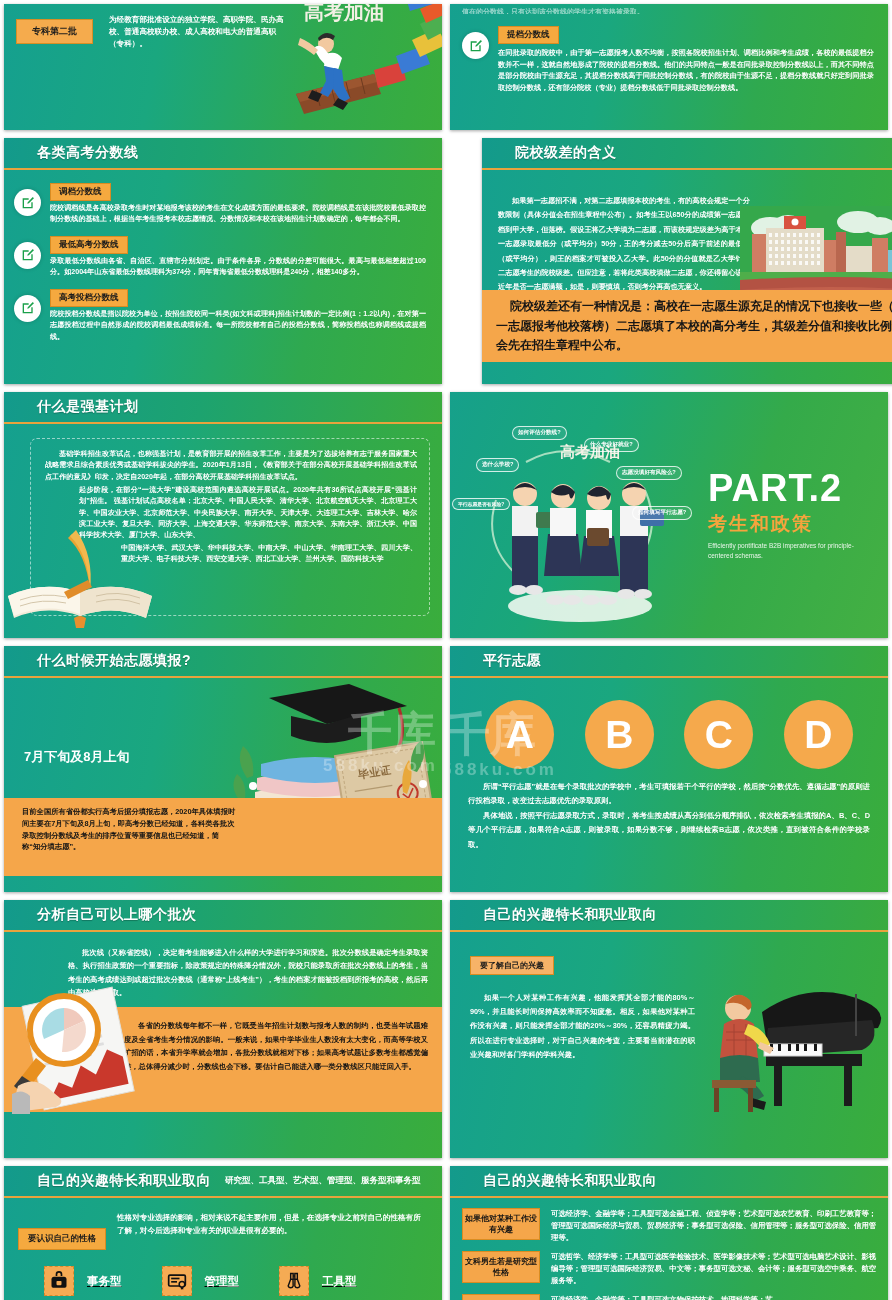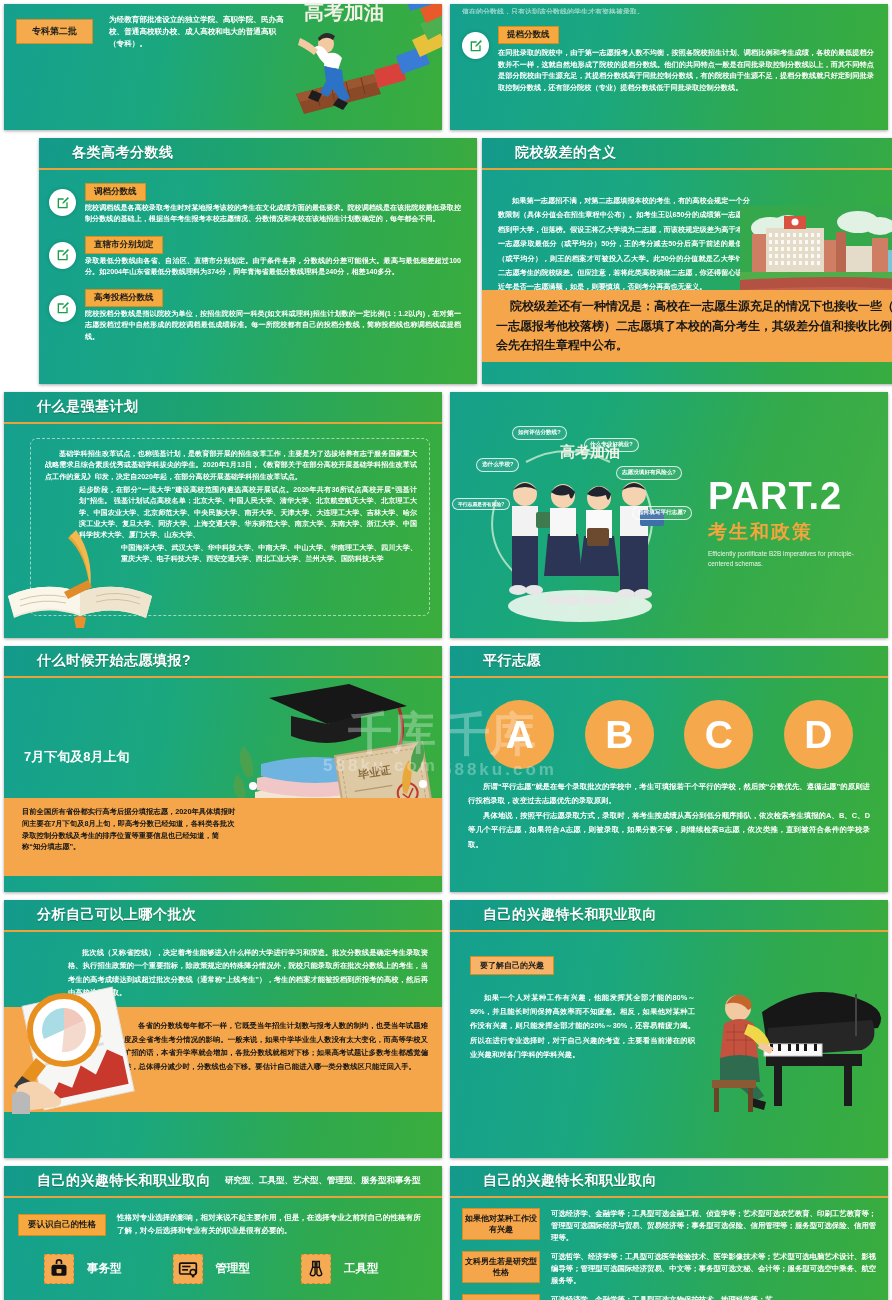--- a/index.html
+++ b/index.html
@@ -78,21 +78,21 @@
   }
   .s1 .dsc { margin-left:16px; max-width:175px; }
   .s1 .dsc p { color:#fff; font-size:7.6px; font-weight:bold; line-height:1.55; }
 
   
   .art { position:absolute; pointer-events:none; }
   .books-arc { right:-4px; top:-6px; width:190px; height:120px; }
   .logo-gk { position:absolute; font-weight:bold; color:#f0efe8; }
 
   
-  .s2 { height:246px;margin-left:35px; }
+  .s2 { height:246px; }
   .s2 .body { padding:10px 16px 0 10px; }
   .s2 .badge { margin-bottom:2px; }
   .s2 p.tx { font-size:7.1px; }
 
   
   .s3 { height:246px; position:relative;margin-left:32px; }
   .s3 .txtblk { width:268px; padding:24px 0 0 16px; }
   .s3 .txtblk p { color:#fff; font-size:7.2px; line-height:2.0; font-weight:bold; text-align:justify; }
   .s3 .city { position:absolute; right:0; top:68px; width:180px; height:110px; }
   .s3 .note {
@@ -108,21 +108,21 @@
     border-radius:7px; padding:10px 12px 12px 14px; min-height:178px;
   }
   .s4 .panel p { color:#fff; font-size:7.1px; line-height:1.6; font-weight:bold; text-align:justify; }
   .s4 .p2 { margin-top:2px; padding-left:34px; }
   .s4 .p3 { margin-top:1px; padding-left:76px; }
   .s4 .bookart { position:absolute; left:2px; bottom:6px; width:150px; height:110px; }
 
   
   .s5 { height:246px; position:relative;
         background:linear-gradient(110deg,#16a08b 0%,#1aa779 30%,#34aa4a 65%,#44b042 100%); }
-  .s5 .part { position:absolute; left:258px; top:78px;margin-top:8px; }
+  .s5 .part { position:absolute; left:258px; top:78px; }
   .s5 .part .big { color:#ffffff; font-size:38px; font-weight:bold; letter-spacing:1px; line-height:.95; }
   .s5 .part .cn { color:#f6a43d; font-size:19px; font-weight:bold; margin-top:5px; letter-spacing:2px; }
   .s5 .part .en { color:#eaf6ea; font-size:6.5px; line-height:1.45; margin-top:4px; width:163px; }
   .bub {
     position:absolute; border:1px solid rgba(255,255,255,.8); border-radius:9px;
     background:rgba(255,255,255,.07); color:#fff; font-size:5.6px; font-weight:bold;
     padding:2px 5px; white-space:nowrap;
   }
 
   
@@ -157,23 +157,23 @@
   
   .s9 { height:258px; position:relative; }
   .s9 .body { padding:22px 0 0 20px; width:245px; }
   .s9 .badge { font-size:8px; padding:3px 9px; }
   .s9 p.tx { font-size:7.3px; line-height:1.95; margin-top:13px; text-indent:14px;}
   .s9 .piano { position:absolute; right:4px; top:58px; width:180px; height:160px; }
 
   
   .s10 { height:152px; }
   .s10 .rowline { display:flex; gap:11px; padding:14px 14px 0 14px; align-items:flex-start; }
-  .s10 .badge { flex:0 0 auto; font-size:8.5px; padding:4px 9px; margin:2px 0 0 0; }
+  .s10 .badge { flex:0 0 auto; font-size:8.5px; padding:4px 9px; margin:16px 0 0 0; }
   .s10 .rowline p { color:#fff; font-size:7.6px; font-weight:bold; line-height:1.7; }
-  .s10 .types { display:flex; padding:16px 14px 0 40px; gap:51px; align-items:center; }
+  .s10 .types { display:flex; padding:16px 14px 0 40px; gap:40px; align-items:center;text-decoration:underline; }
   .s10 .tbox { display:flex; align-items:center; gap:13px; }
   .s10 .tsq {
     width:30px; height:30px; background:#f5ab54; border:1px dashed #d9892b;
     display:flex; align-items:center; justify-content:center;
   }
   .s10 .tsq svg { width:20px; height:20px; }
   .s10 .tname { color:#fff; font-size:11.5px; font-weight:bold; }
 
   
   .s11 { height:152px; }
@@ -278,21 +278,21 @@
           </div>
         </div>
         <div class="row">
           <div class="cir">
             <svg viewBox="0 0 24 24">
               <path d="M4 5h9v2H6v11h11v-7h2v9H4z" fill="#1aa04a"></path>
               <path d="M19.2 3.1l1.7 1.7-7.6 7.6-2.3.6.6-2.3z" fill="#1aa04a"></path>
             </svg>
           </div>
           <div class="rt">
-            <div class="badge">直辖市分别划定</div>
+            <div class="badge">最低高考分数线</div>
             <p class="tx">录取最低分数线由各省、自治区、直辖市分别划定。由于条件各异，分数线的分差可能很大。最高与最低相差超过100分。如2004年山东省最低分数线理科为374分，同年青海省最低分数线理科是240分，相差140多分。</p>
           </div>
         </div>
         <div class="row">
           <div class="cir">
             <svg viewBox="0 0 24 24">
               <path d="M4 5h9v2H6v11h11v-7h2v9H4z" fill="#1aa04a"></path>
               <path d="M19.2 3.1l1.7 1.7-7.6 7.6-2.3.6.6-2.3z" fill="#1aa04a"></path>
             </svg>
           </div>

